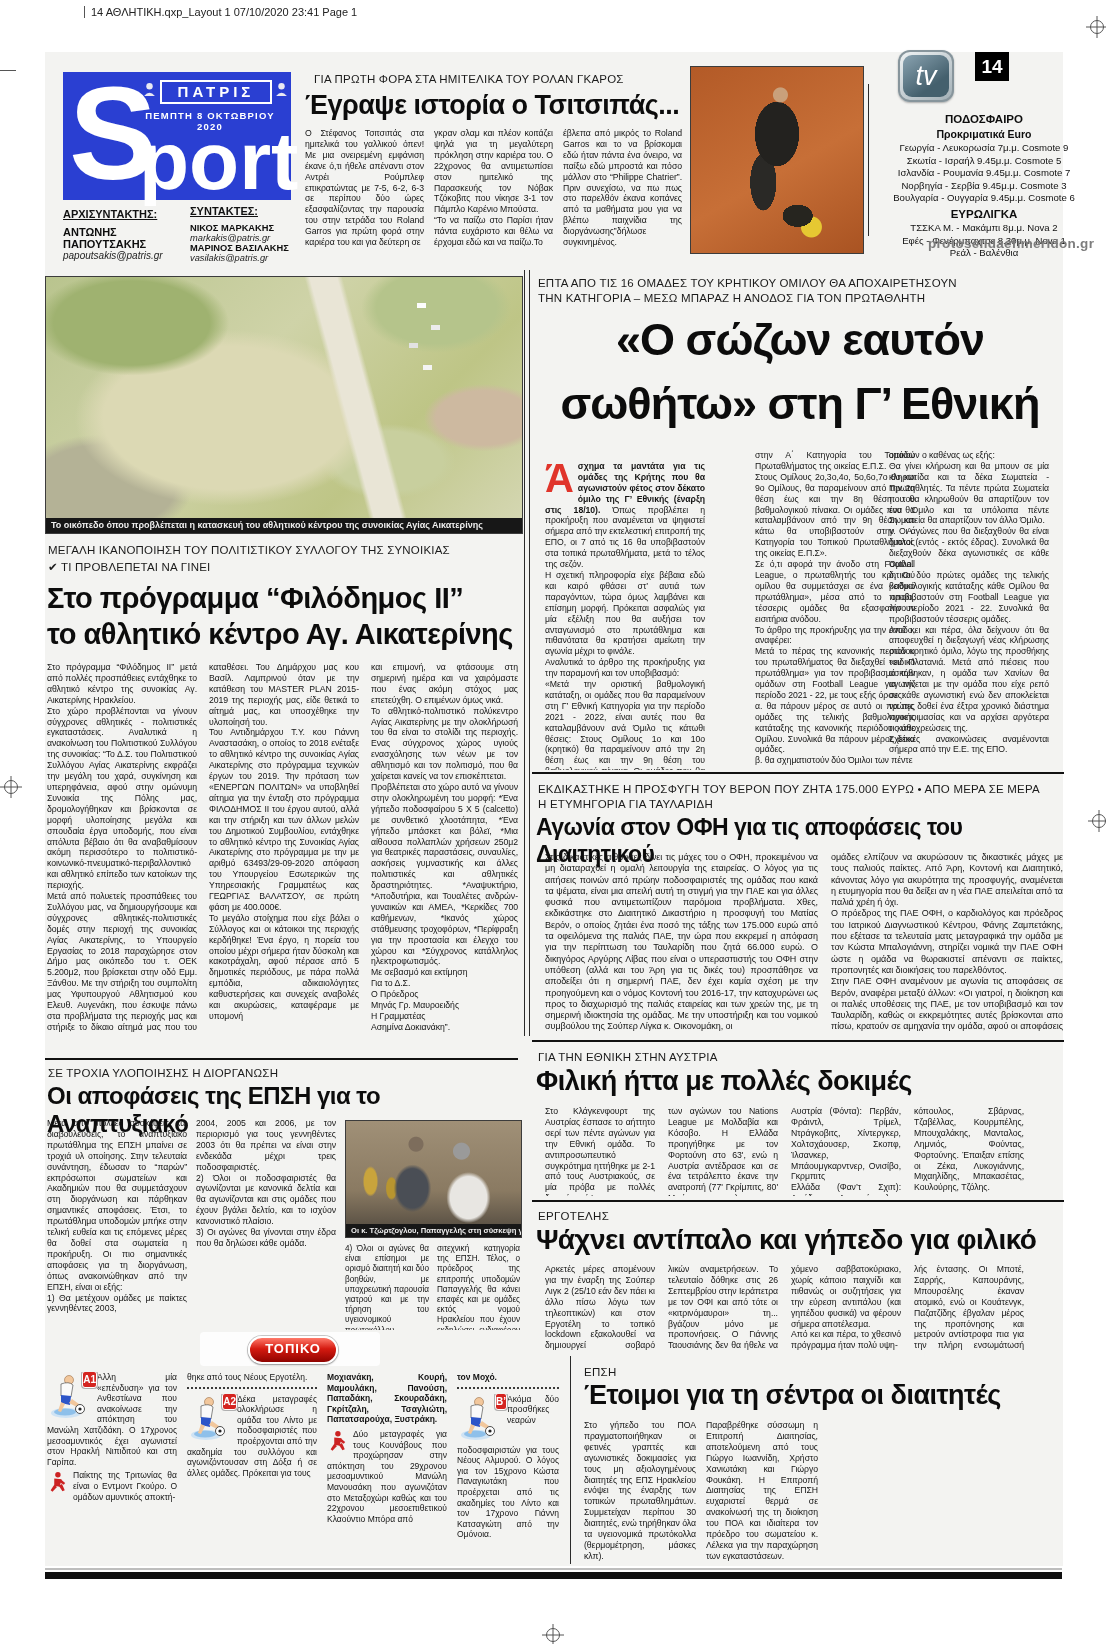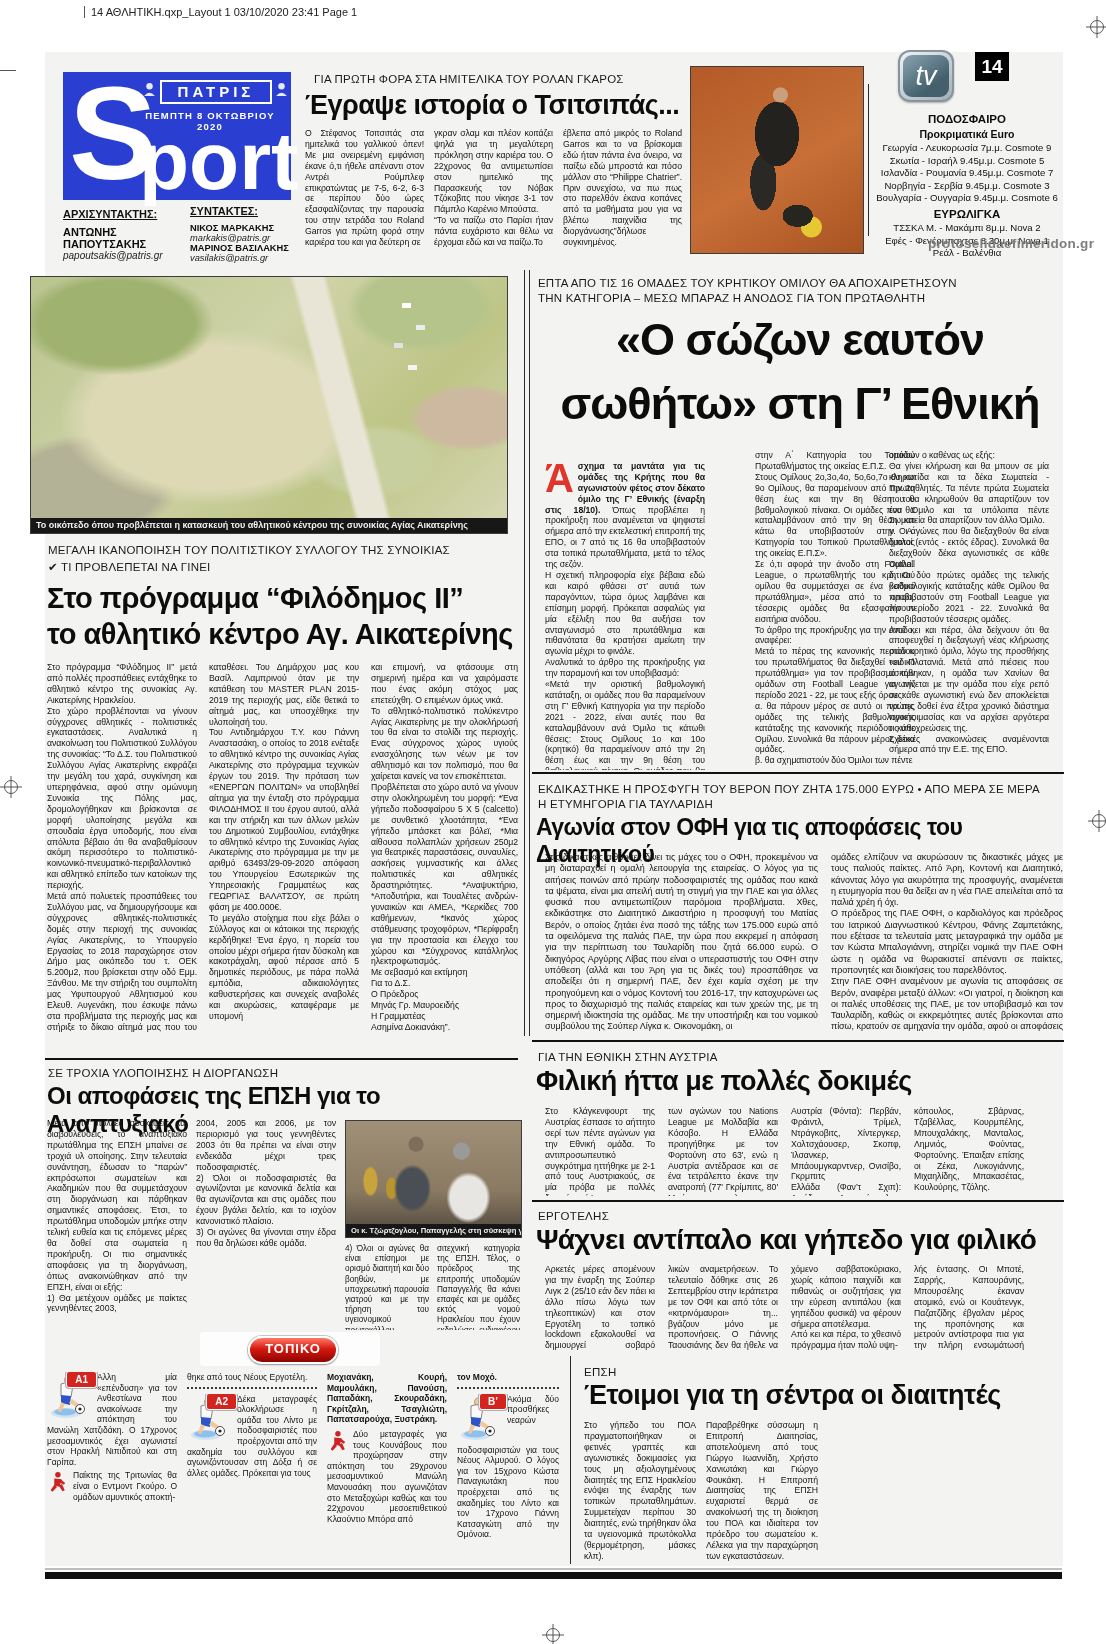--- a/index.html
+++ b/index.html
@@ -15,21 +15,21 @@
   .capbar{position:absolute;left:0;right:0;bottom:0;background:#171717;color:#f0f0f0;
           font-weight:bold;font-size:9px;line-height:15px;padding:0 5px;white-space:nowrap;overflow:hidden;}
   .rule{position:absolute;background:#111;height:2px;}
   .vline{position:absolute;width:0;border-left:1px solid #2a2a2a;}
   .dvline{position:absolute;width:4px;border-left:1px solid #2a2a2a;border-right:1px solid #2a2a2a;}
   .dropcap{float:left;font-weight:bold;font-size:40px;line-height:33px;margin:1px 4px 0 0;color:#e0352b;}
   .leadb{font-weight:bold;}
   .tvrow{font-size:9.6px;line-height:12.6px;text-align:center;color:#111;}
   .tvhead{font-weight:bold;font-size:11.5px;line-height:15px;text-align:center;color:#0d0d0d;}
   .badge{position:absolute;background:#d42420;color:#fff;font-weight:bold;font-size:10px;
-         line-height:15px;padding:0 8px;border-radius:3px;border:1px solid #fff;box-shadow:0 0 0 1px #b0b0b0;}
+         line-height:15px;padding:0 0;border-radius:3px;border:1px solid #fff;box-shadow:0 0 0 1px #b0b0b0;}
   .fico{float:left;position:relative;width:46px;height:50px;margin:1px 4px 0 0;}
   .rico{float:left;width:22px;height:26px;margin:1px 4px 0 0;}
   .titem{overflow:hidden;margin-bottom:3px;}
   .dotrule{border-top:2px dotted #3a3a3a;margin:4px 0 5px 0;height:0;}
   .tcol{position:absolute;font-size:8.5px;line-height:10.6px;text-align:justify;color:#141414;overflow:hidden;}
   .tcol span{white-space:pre-line;}
   .pill{position:absolute;background:linear-gradient(180deg,#ff7a6a 0%,#d51a10 45%,#8f0300 100%);
         border:2px solid #fff;border-radius:14px;box-shadow:0 1px 2px #9a9a9a,0 0 0 1px #c9c9c9;
         color:#fff;font-weight:bold;font-size:13px;letter-spacing:1px;text-align:center;line-height:22px;}
   .tvicon{position:absolute;border-radius:12px;background:linear-gradient(145deg,#f2f5f6,#9fadb4);
@@ -52,21 +52,21 @@
   .thickbar{position:absolute;background:#101010;height:7px;}
   .graybar{position:absolute;background:#bdbdbd;height:2px;}
   .printer{position:absolute;font-size:11px;color:#222;border-left:1px solid #555;padding-left:6px;}
 </style>
 </head>
 <body>
 
 <div class="page">
   <div class="frame"></div>
 
-  <div class="printer abs" style="left:84px;top:6px;">14 ΑΘΛΗΤΙΚΗ.qxp_Layout 1  03/10/2020  23:41  Page 1</div>
+  <div class="printer abs" style="left:84px;top:6px;">14 ΑΘΛΗΤΙΚΗ.qxp_Layout 1  07/10/2020  23:41  Page 1</div>
   <div class="abs" style="left:0;top:70px;width:16px;height:1px;background:#555;"></div>
   <svg class="abs" style="left:1086px;top:16px;" width="22" height="22" viewBox="0 0 22 22">
       <circle cx="11" cy="11" r="6.5" fill="none" stroke="#555" stroke-width="1"></circle>
       <line x1="11" y1="0" x2="11" y2="22" stroke="#555" stroke-width="1"></line>
       <line x1="0" y1="11" x2="22" y2="11" stroke="#555" stroke-width="1"></line>
     </svg>
   <svg class="abs" style="left:0px;top:776px;" width="22" height="22" viewBox="0 0 22 22">
       <circle cx="11" cy="11" r="6.5" fill="none" stroke="#555" stroke-width="1"></circle>
       <line x1="11" y1="0" x2="11" y2="22" stroke="#555" stroke-width="1"></line>
       <line x1="0" y1="11" x2="22" y2="11" stroke="#555" stroke-width="1"></line>
@@ -122,36 +122,36 @@
         radial-gradient(circle 10px at 70% 86%, #e6c832 0 10px, transparent 11px),
         linear-gradient(150deg,#b35a27 0%,#c76f37 55%,#a95322 100%);"></div>
   <div class="vline" style="left:868px;top:84px;height:152px;"></div>
 
   <div class="tvicon" style="left:898px;top:50px;">
     <div class="tvscreen">
         <span>tv</span>
       </div>
   </div>
   <div class="pagenum" style="left:975px;top:52px;width:34px;height:29px;">14</div>
-  <div class="abs" style="left:868px;top:112px;width:198px;">
+  <div class="abs" style="left:868px;top:112px;width:198px;padding-left:17px;">
     <div class="tvhead">ΠΟΔΟΣΦΑΙΡΟ</div>
     <div class="tvhead" style="font-size:10.5px;">Προκριματικά Euro</div>
     <div class="tvrow">Γεωργία - Λευκορωσία 7μ.μ. Cosmote 9</div>
     <div class="tvrow">Σκωτία - Ισραήλ 9.45μ.μ. Cosmote 5</div>
     <div class="tvrow">Ισλανδία - Ρουμανία 9.45μ.μ. Cosmote 7</div>
     <div class="tvrow">Νορβηγία - Σερβία 9.45μ.μ. Cosmote 3</div>
     <div class="tvrow">Βουλγαρία - Ουγγαρία 9.45μ.μ. Cosmote 6</div>
     <div class="tvhead" style="margin-top:2px;">ΕΥΡΩΛΙΓΚΑ</div>
     <div class="tvrow">ΤΣΣΚΑ Μ. - Μακάμπι 8μ.μ. Nova 2</div>
     <div class="tvrow">Εφές - Φενέρμπαχτσε 8.30μ.μ. Nova 1</div>
     <div class="tvrow">Ρεάλ - Βαλένθια</div>
   </div>
   <div class="wmark" style="left:928px;top:236px;">protoselidaefimeridon.gr</div>
 
-  <div class="photo" style="left:30px;top:276px;width:476px;height:256px;
+  <div class="photo" style="left:45px;top:276px;width:476px;height:256px;
        background:
         linear-gradient(75deg, transparent 60%, #e9e5d6 61% 66%, transparent 67%),
         radial-gradient(ellipse 130px 70px at 18% 18%, #9fb270 0 60%, transparent 75%),
         radial-gradient(ellipse 100px 60px at 82% 12%, #b5c48b 0 60%, transparent 75%),
         radial-gradient(ellipse 190px 110px at 38% 55%, #dcd9b4 0 65%, transparent 80%),
         radial-gradient(ellipse 90px 50px at 72% 72%, #c8cf9e 0 60%, transparent 75%),
         radial-gradient(ellipse 120px 70px at 12% 82%, #b4b296 0 60%, transparent 75%),
         radial-gradient(ellipse 80px 45px at 92% 55%, #cdb9a0 0 60%, transparent 75%),
         linear-gradient(135deg,#b9c48e 0%,#cfd3a8 40%,#bec586 70%,#d6d8b5 100%);">
     <div class="abs" style="left:78%;top:10%;width:9px;height:5px;background:#fdfdfd;box-shadow:14px 22px 0 #ececec, -8px 40px 0 #e2e2e2, 6px 62px 0 #f4f4f4;"></div>

